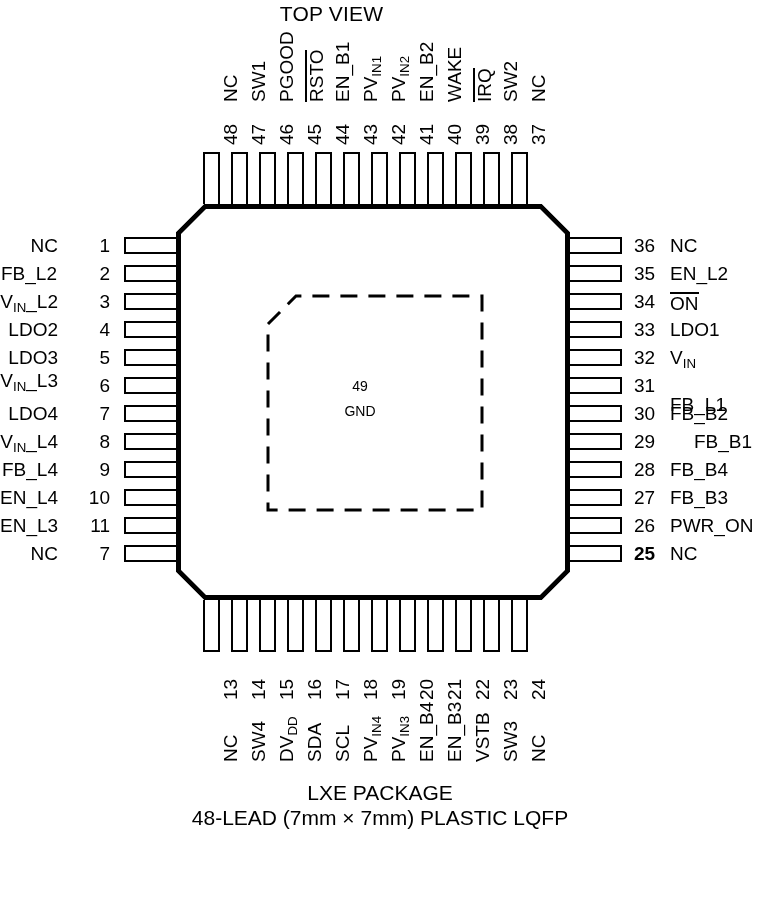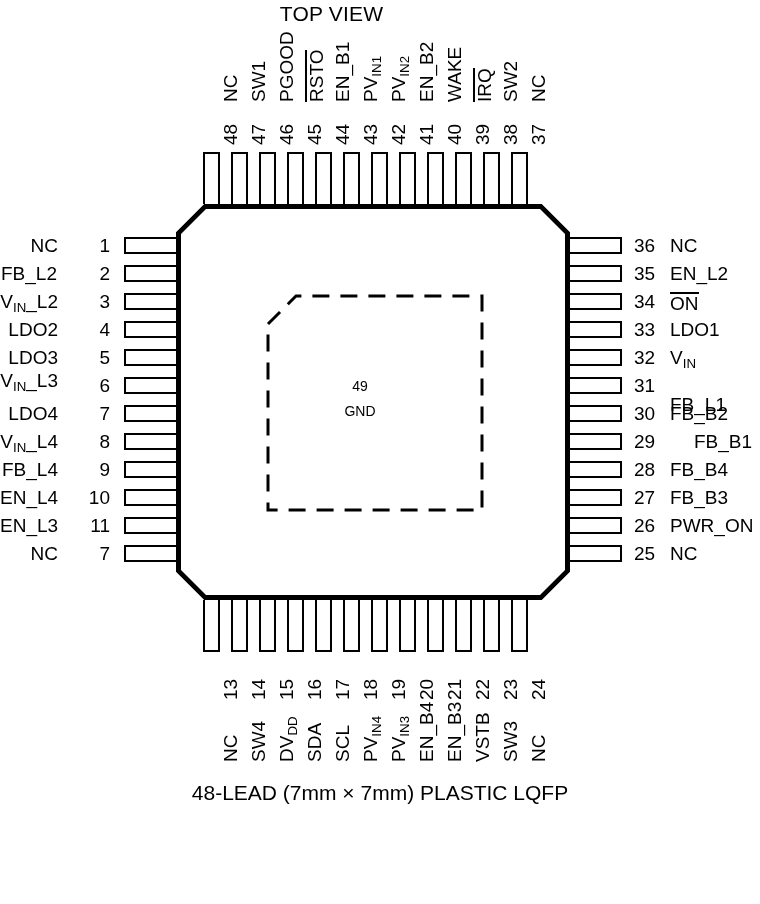--- a/index.html
+++ b/index.html
@@ -274,21 +274,21 @@
       <div class="pin-num" style="left: 60px; width: 50px; top: 459.5px;">9</div>
       <div class="pin-name" style="left: 0px; width: 58px; top: 459.5px;">FB_L4</div>
       <div class="pin-num" style="left: 60px; width: 50px; top: 487.5px;">10</div>
       <div class="pin-name" style="left: 0px; width: 58px; top: 487.5px;">EN_L4</div>
       <div class="pin-num" style="left: 60px; width: 50px; top: 515.5px;">11</div>
       <div class="pin-name" style="left: 0px; width: 58px; top: 515.5px;">EN_L3</div>
       <div class="pin-num" style="left: 60px; width: 50px; top: 543.5px;">7</div>
       <div class="pin-name" style="left: 0px; width: 58px; top: 543.5px;">NC</div>
     </div>
   <div id="labels-right" class="side-right">
-      <div class="pin-num" style="left: 634px; top: 543.5px;">25</div>
+      <div class="pin-num" style="left: 634px; top: 543.5px; font-weight: bold;">25</div>
       <div class="pin-name" style="left: 670px; top: 543.5px;">NC</div>
       <div class="pin-num" style="left: 634px; top: 515.5px;">26</div>
       <div class="pin-name" style="left: 670px; top: 515.5px;">PWR_ON</div>
       <div class="pin-num" style="left: 634px; top: 487.5px;">27</div>
       <div class="pin-name" style="left: 670px; top: 487.5px;">FB_B3</div>
       <div class="pin-num" style="left: 634px; top: 459.5px;">28</div>
       <div class="pin-name" style="left: 670px; top: 459.5px;">FB_B4</div>
       <div class="pin-num" style="left: 634px; top: 431.5px;">29</div>
       <div class="pin-name" style="left: 694px; top: 431.5px;">FB_B1</div>
       <div class="pin-num" style="left: 634px; top: 403.5px;">30</div>
@@ -353,16 +353,17 @@
       <div class="rot-label rot-bottom" style="left: 444.5px; top: 762px;">EN_B3</div>
       <div class="rot-label rot-bottom" style="left: 472.5px; top: 700px;">22</div>
       <div class="rot-label rot-bottom" style="left: 472.5px; top: 762px;">VSTB</div>
       <div class="rot-label rot-bottom" style="left: 500.5px; top: 700px;">23</div>
       <div class="rot-label rot-bottom" style="left: 500.5px; top: 762px;">SW3</div>
       <div class="rot-label rot-bottom" style="left: 528.5px; top: 700px;">24</div>
       <div class="rot-label rot-bottom" style="left: 528.5px; top: 762px;">NC</div>
     </div>
 
   <div class="caption caption-block-1">
+    <div class="caption-line">LXE PACKAGE</div>
     <div class="caption-line">48-LEAD (7mm × 7mm) PLASTIC LQFP</div>
   </div>
 
 </div>
 
 </body></html>

